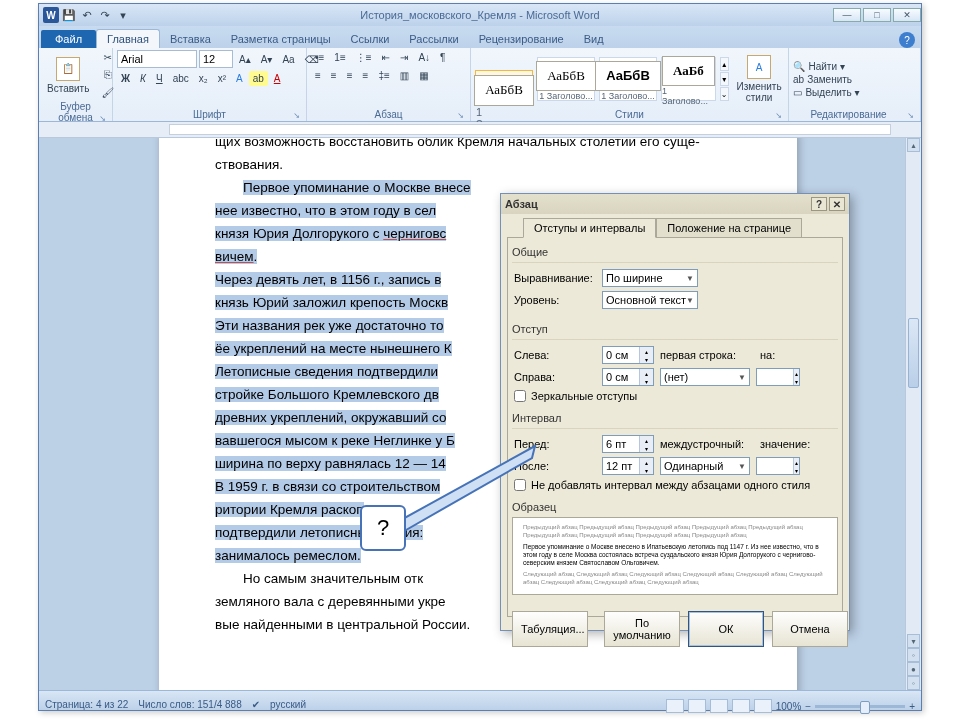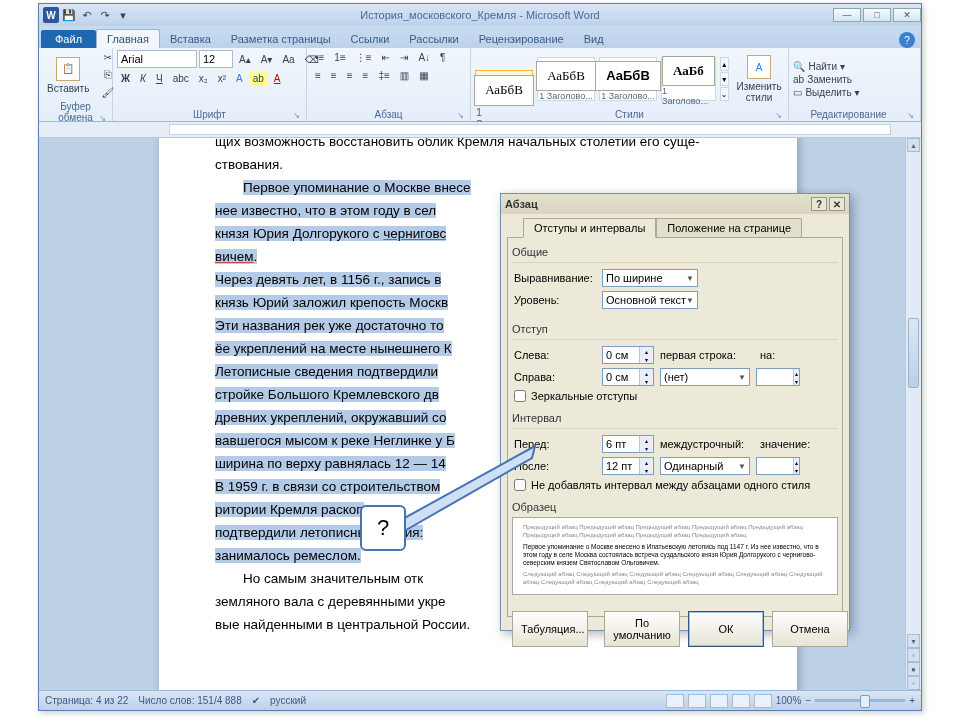--- a/index.html
+++ b/index.html
@@ -49,21 +49,21 @@
   .docarea { position: absolute; top: 134px; bottom: 20px; left: 0; right: 0; background: #bcd0e6; overflow: hidden; }
   .page { position: absolute; left: 120px; top: -8px; width: 638px; height: 770px; background: #fff; box-shadow: 2px 3px 8px rgba(0,0,0,0.25); padding: 0 56px; }
   .doctext { font-family: Arial, sans-serif; font-size: 13.5px; line-height: 23px; color: #000; text-align: justify; }
   .doctext .hl { background: #b4cbe8; }
   .doctext .u { text-decoration: underline; text-decoration-color: #c05050; }
   .doctext p { text-indent: 28px; }
   .scroll-v { position:absolute; right:0; top:0; bottom:0; width:16px; background:#e1eaf5; border-left:1px solid #b8c9de;}
   .scroll-v .thumb { position:absolute; left:2px; right:2px; top:180px; height:70px; background:linear-gradient(#dbe7f5,#b9cfe8); border:1px solid #97b2d2; border-radius:2px;}
   .scroll-v .arr { position:absolute; left:1px; right:1px; height:14px; background:#d2e0f0; border:1px solid #a8bed8; font-size:8px; display:flex;align-items:center;justify-content:center; color:#567;}
   
-  .statusbar { position:absolute; bottom:0; left:0; right:0; height:20px; background:linear-gradient(#d9e6f5,#bcd1e9); border-top:1px solid #9cb8d9; display:flex; align-items:center; font-size:10px; color:#3a5b86; padding:0 6px; gap:10px;}
+  .statusbar { position:absolute; bottom:0; left:0; right:0; height:20px; background:linear-gradient(#d9e6f5,#bcd1e9); border-top:1px solid #9cb8d9; display:flex; align-items:flex-start; font-size:10px; color:#3a5b86; padding:8px 6px; gap:10px;}
   .statusbar .right { margin-left:auto; display:flex; align-items:center; gap:4px;}
   .viewbtn { width:18px; height:14px; border:1px solid #a6bdd9; background:#eaf1fa; cursor:pointer;}
   .zoomslider { width:90px; height:3px; background:#9db8d6; position:relative;}
   .zoomslider::after{content:"";position:absolute;left:50%;top:-4px;width:8px;height:11px;background:#e5eefa;border:1px solid #7d9dc2;border-radius:2px;}
   
   .dialog { position:absolute; left:461px; top:189px; width:350px; height:438px; background:#ece9d8; border:1px solid #7590b6; box-shadow:3px 3px 10px rgba(0,0,0,0.3); font-size:11px; color:#000;}
   .dlgtitle { height:20px; background:linear-gradient(#e3e0cd,#d8d4bf); display:flex; align-items:center; padding:0 4px; font-weight:bold; font-size:11px; color:#333;}
   .dlgtitle .ctrls { margin-left:auto; display:flex; gap:2px;}
   .dlgtitle .ctrls span { width:16px; height:14px; border:1px solid #9a9682; background:#e9e6d4; display:flex;align-items:center;justify-content:center; font-size:10px; cursor:pointer;}
   .dlgtabs { display:flex; padding:4px 22px 0; gap:0;}

